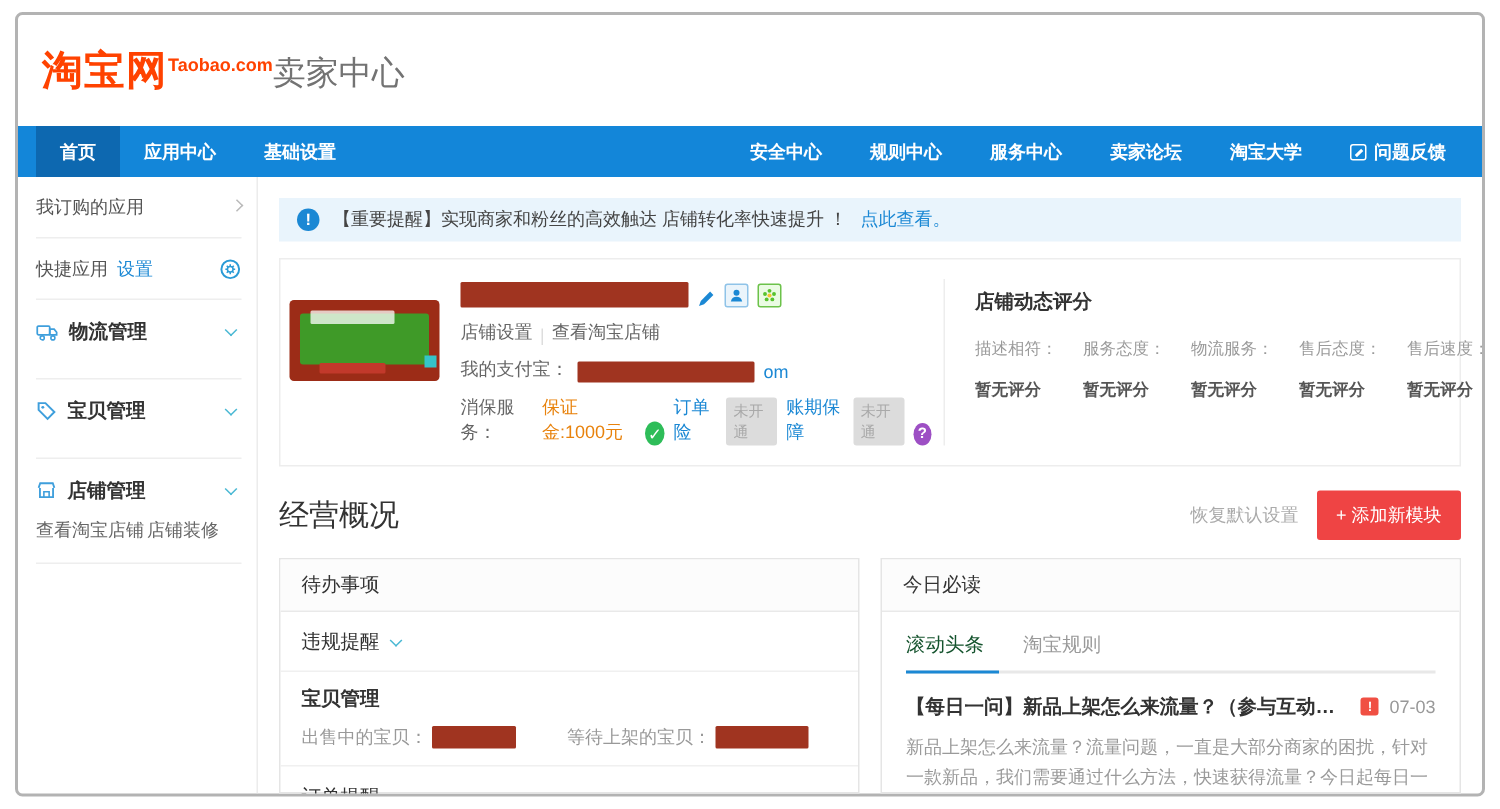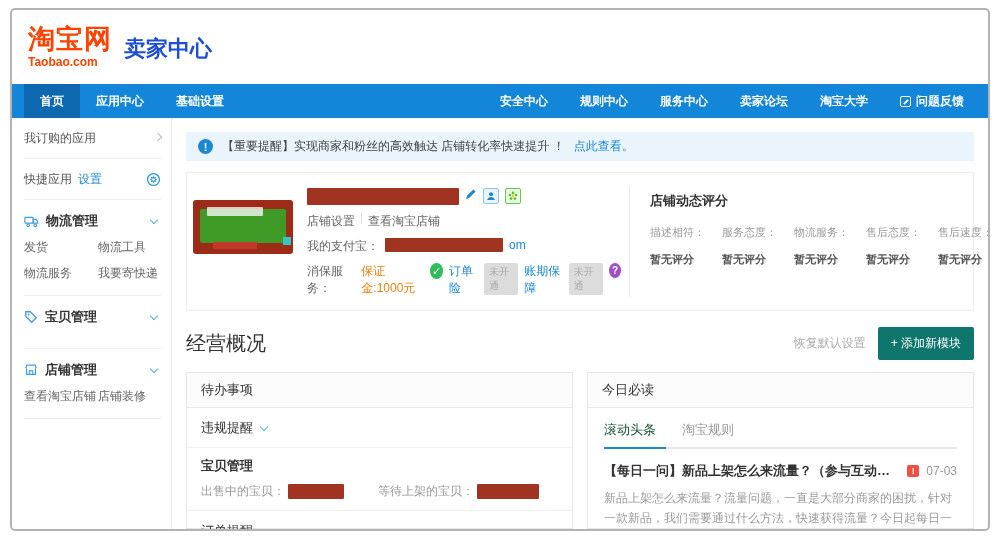--- a/index.html
+++ b/index.html
@@ -4,24 +4,24 @@
 <style>
   * { box-sizing: border-box; margin: 0; padding: 0; }
   html,body { width:1000px; height:539px; background:#fff; overflow:hidden;
     font-family:"Liberation Sans","DejaVu Sans",sans-serif; }
   .frame { position:absolute; left:10px; top:8px; width:980px; height:523px;
     border:2px solid #b3b3b3; border-radius:5px; background:#fff; overflow:hidden;
     display:flex; flex-direction:column; }
 
   
   .topbar { height:74px; display:flex; align-items:center; padding-left:16px; flex-shrink:0; }
-  .logo { display:flex; flex-direction:column; line-height:1; cursor:pointer; }
+  .logo { display:flex; flex-direction:row; line-height:1; cursor:pointer; }
   .logo-cn { color:#ff4200; font-size:27px; font-weight:bold; letter-spacing:1px; }
   .logo-en { color:#ff4200; font-size:12px; font-weight:bold; margin-top:3px; }
-  .app-title { font-size:22px; color:#1d4ed8; margin-left:12px; margin-top:4px;font-weight:bold; }
+  .app-title { font-size:22px; color:#737373; margin-left:0; margin-top:4px; }
 
   
   .nav { height:34px; background:#1386d9; display:flex; justify-content:space-between;
     align-items:stretch; padding:0 8px 0 12px; color:#fff; font-size:12px; font-weight:bold; flex-shrink:0; }
   .nav-group { display:flex; align-items:stretch; }
   .nav-item { display:flex; align-items:center; padding:0 16px; cursor:pointer; gap:5px; }
   .nav-item.active { background:#0d68b0; }
   .fb-icon { width:11px; height:11px; border:1px solid #fff; border-radius:2px; position:relative; display:inline-block; }
   .fb-icon::after { content:""; position:absolute; left:2px; top:4px; width:6px; height:2px; background:#fff; transform:rotate(-45deg); }
 
@@ -57,21 +57,21 @@
   
   .shopcard { display:flex; border:1px solid #ededed; margin-top:11px; padding:13px 0 13px 6px; flex-shrink:0; }
   .shop-left { display:flex; gap:14px; width:436px; flex-shrink:0; padding-right:8px; }
   .avatar { width:100px; height:54px; background:#9c2c17; border-radius:3px; position:relative;
     overflow:hidden; flex-shrink:0; margin-top:14px; cursor:pointer; }
   .avatar-band { position:absolute; left:7px; right:7px; top:9px; bottom:11px; background:#3f9a28; border-radius:2px; }
   .avatar-txt { position:absolute; left:14px; top:7px; width:56px; height:9px; background:rgba(255,255,255,.75); border-radius:1px; }
   .avatar-sub { position:absolute; left:20px; bottom:5px; width:44px; height:7px; background:#c2392b; border-radius:1px; }
   .avatar-corner { position:absolute; right:2px; bottom:9px; width:8px; height:8px; background:#35c4c9; }
   .shop-info { display:flex; flex-direction:column; gap:8px; font-size:12px; color:#666; padding-top:2px; }
-  .row { display:flex; align-items:flex-start; gap:6px; }
+  .row { display:flex; align-items:flex-end; gap:6px; }
   .redact { display:inline-block; background:#a03420; border-radius:1px; }
   .r-name { width:152px; height:17px; }
   .r-alipay { width:118px; height:14px; }
   .r-sm { width:56px; height:15px; }
   .r-sm2 { width:62px; height:15px; }
   .vline { width:1px; height:11px; background:#ddd; }
   .grey-link { color:#666; cursor:pointer; }
   .deposit { color:#e8820c; cursor:pointer; }
   .check-dot { width:16px; height:16px; border-radius:50%; background:#2ebd59; color:#fff; font-size:11px;
     display:inline-flex; align-items:center; justify-content:center; }
@@ -89,21 +89,21 @@
   .dsr-grid { display:flex; gap:17px; font-size:11px; }
   .dsr-item { display:flex; flex-direction:column; gap:12px; }
   .dsr-label { color:#9a9a9a; white-space:nowrap; }
   .dsr-value { color:#555; font-weight:bold; white-space:nowrap; }
 
   
   .overview-row { display:flex; align-items:center; margin-top:16px; flex-shrink:0; }
   .overview-title { font-size:20px; color:#333; }
   .overview-right { margin-left:auto; display:flex; align-items:center; gap:12px; }
   .reset-link { color:#ababab; font-size:12px; cursor:pointer; }
-  .add-btn { background:#0f766e; color:#fff; font-size:12px; padding:8px 13px; border-radius:2px;
+  .add-btn { background:#ef4444; color:#fff; font-size:12px; padding:8px 13px; border-radius:2px;
     border:none; cursor:pointer; font-family:inherit; }
 
   
   .panels { display:flex; gap:14px; margin-top:12px; flex:1; min-height:0; }
   .panel { flex:1; border:1px solid #e5e5e5; background:#fff; display:flex; flex-direction:column; min-width:0; }
   .panel-header { padding:8px 14px; border-bottom:1px solid #e9e9e9; font-size:13px; color:#333; background:#fcfcfc; }
   .todo-row { padding:11px 14px 10px; border-bottom:1px solid #f0f0f0; font-size:13px; color:#333;
     display:flex; align-items:center; gap:8px; cursor:pointer; }
   .todo-block { padding:9px 14px 10px; border-bottom:1px solid #f0f0f0; }
   .todo-block-title { font-size:13px; color:#333; font-weight:bold; }
@@ -188,26 +188,20 @@
             <svg width="15" height="13" viewBox="0 0 18 14">
               <rect x="1" y="2" width="10" height="7" rx="1" fill="none" stroke="#3f9fdc" stroke-width="1.4"></rect>
               <path d="M11 4.5h3.5l2 2.5v2h-5.5z" fill="none" stroke="#3f9fdc" stroke-width="1.4"></path>
               <circle cx="5" cy="11.5" r="1.6" fill="none" stroke="#3f9fdc" stroke-width="1.3"></circle>
               <circle cx="13.5" cy="11.5" r="1.6" fill="none" stroke="#3f9fdc" stroke-width="1.3"></circle>
             </svg>
           </span>
           <span>物流管理</span>
           <span class="chev"></span>
         </div>
-        <div class="side-links">
-          <span>发货</span>
-          <span>物流工具</span>
-          <span>物流服务</span>
-          <span>我要寄快递</span>
-        </div>
       </div>
 
       <div class="side-section">
         <div class="side-sec-head">
           <span>
             <svg width="14" height="14" viewBox="0 0 16 16">
               <path d="M2 2h5.2L14 8.8 8.8 14 2 7.2z" fill="none" stroke="#3f9fdc" stroke-width="1.5"></path>
               <circle cx="5.2" cy="5.2" r="1.1" fill="#3f9fdc"></circle>
             </svg>
           </span>

